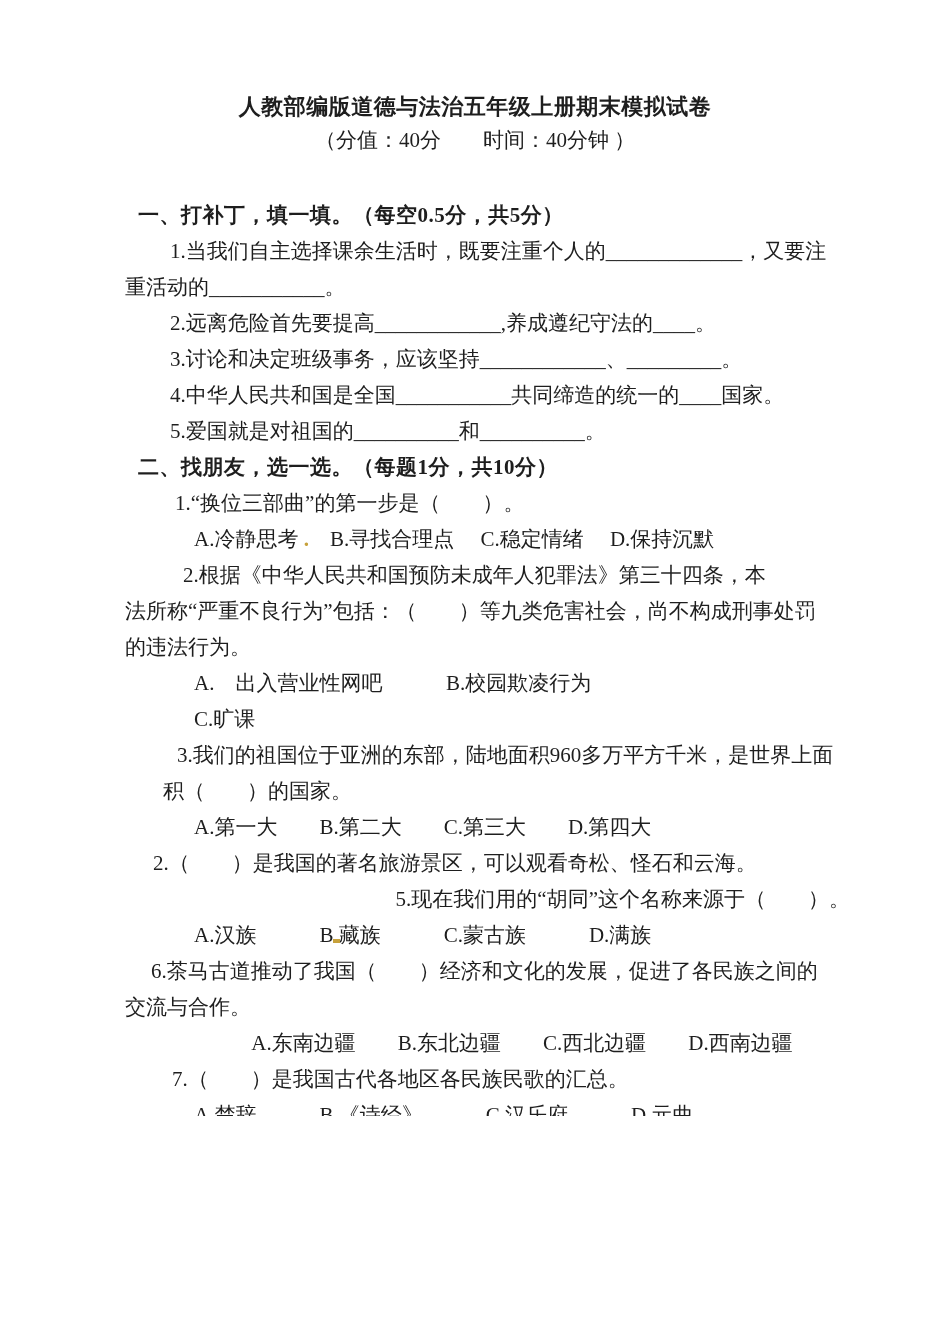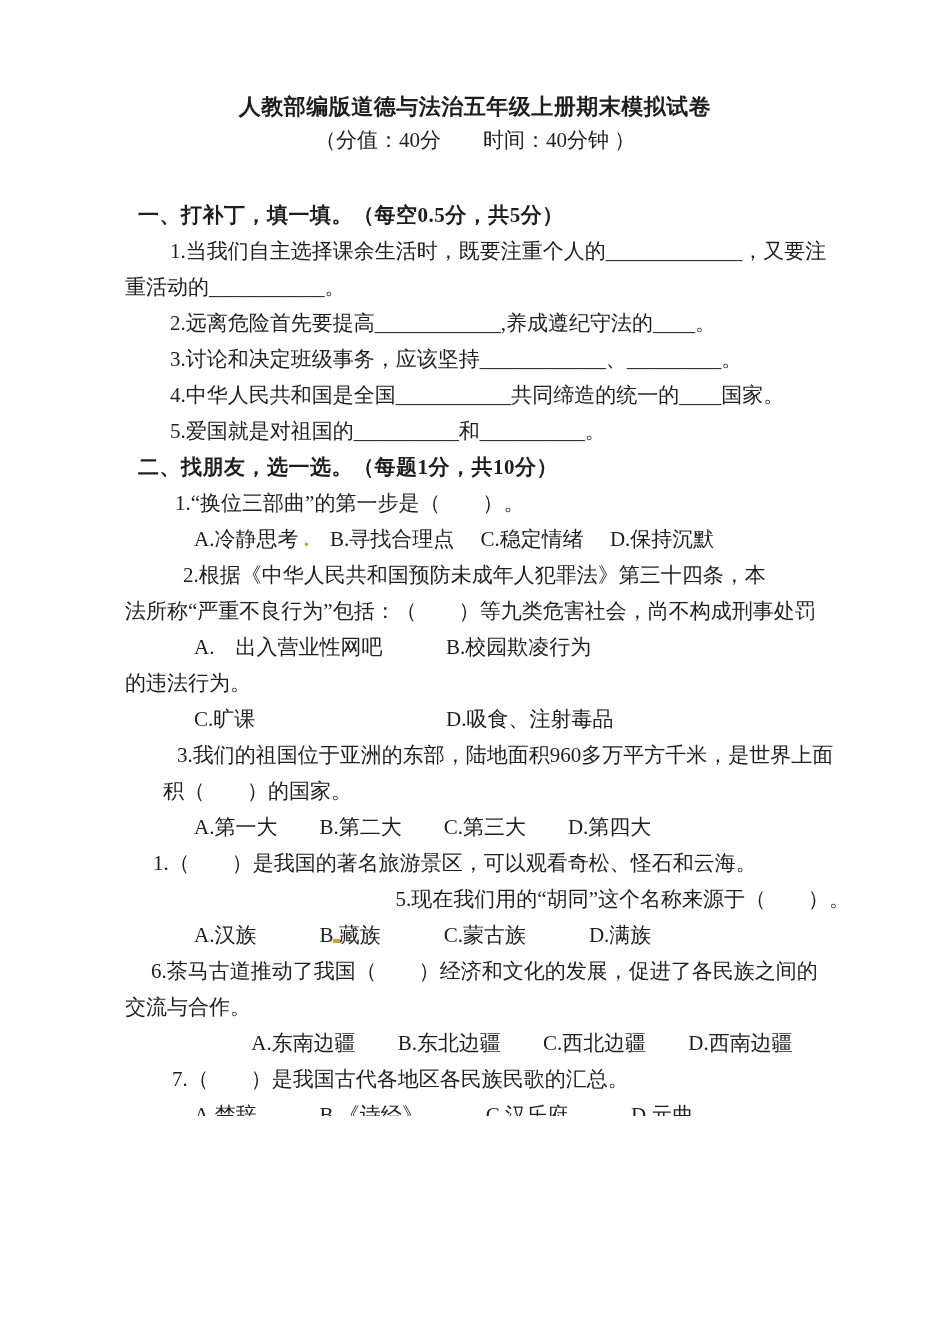--- a/index.html
+++ b/index.html
@@ -83,27 +83,27 @@
       <div class="line wrap" style="padding-left: 0px;">重活动的___________。</div>
       <div class="line stem" style="padding-left: 45px;">2.远离危险首先要提高____________,养成遵纪守法的____。</div>
       <div class="line stem" style="padding-left: 45px;">3.讨论和决定班级事务，应该坚持____________、_________。</div>
       <div class="line stem" style="padding-left: 45px;">4.中华人民共和国是全国___________共同缔造的统一的____国家。</div>
       <div class="line stem" style="padding-left: 45px;">5.爱国就是对祖国的__________和__________。</div>
       <div class="line heading" style="padding-left: 13px;">二、找朋友，选一选。（每题1分，共10分）</div>
       <div class="line stem" style="padding-left: 50px;">1.“换位三部曲”的第一步是（　　）。</div>
       <div class="line option" style="padding-left: 69px;"><span>A.冷静思考 </span><span class="gold-dot">.</span><span>　B.寻找合理点　 C.稳定情绪　 D.保持沉默</span></div>
       <div class="line stem" style="padding-left: 58px;">2.根据《中华人民共和国预防未成年人犯罪法》第三十四条，本</div>
       <div class="line wrap" style="padding-left: 0px;">法所称“严重不良行为”包括：（　　）等九类危害社会，尚不构成刑事处罚</div>
+      <div class="line wrap" style="padding-left: 0px;">的违法行为。</div>
       <div class="line cols" style="padding-left: 69px;"><span class="col" style="width: 252px;">A.　出入营业性网吧</span><span class="col">B.校园欺凌行为</span></div>
-      <div class="line wrap" style="padding-left: 0px;">的违法行为。</div>
-      <div class="line cols" style="padding-left: 69px;"><span class="col" style="width: 252px;">C.旷课</span><span class="col">D.吸食、注射毒品</span></div>
+      <div class="line cols" style="padding-left: 69px;"><span class="col" style="width: 252px;">C.旷课</span></div>
       <div class="line stem" style="padding-left: 52px;">3.我们的祖国位于亚洲的东部，陆地面积960多万平方千米，是世界上面</div>
       <div class="line wrap" style="padding-left: 38px;">积（　　）的国家。</div>
       <div class="line option" style="padding-left: 69px;">A.第一大　　B.第二大　　C.第三大　　D.第四大</div>
-      <div class="line stem" style="padding-left: 28px;">1.（　　）是我国的著名旅游景区，可以观看奇松、怪石和云海。</div>
+      <div class="line stem" style="padding-left: 28px;">2.（　　）是我国的著名旅游景区，可以观看奇松、怪石和云海。</div>
       <div class="line stem" style="padding-left: 48px; text-align: right;">5.现在我们用的“胡同”这个名称来源于（　　）。</div>
       <div class="line option" style="padding-left: 69px;"><span>A.汉族　　　B</span><span class="gold-under">.</span><span>藏族　　　C.蒙古族　　　D.满族</span></div>
       <div class="line stem" style="padding-left: 26px;">6.茶马古道推动了我国（　　）经济和文化的发展，促进了各民族之间的</div>
       <div class="line wrap" style="padding-left: 0px;">交流与合作。</div>
       <div class="line option" style="padding-left: 69px; text-align: center;">A.东南边疆　　B.东北边疆　　C.西北边疆　　D.西南边疆</div>
       <div class="line stem" style="padding-left: 47px;">7.（　　）是我国古代各地区各民族民歌的汇总。</div>
       <div class="line option" style="padding-left: 69px;">A.楚辞　　　B.《诗经》　　　C.汉乐府　　　D.元曲</div>
     </div>
 </div>
 

